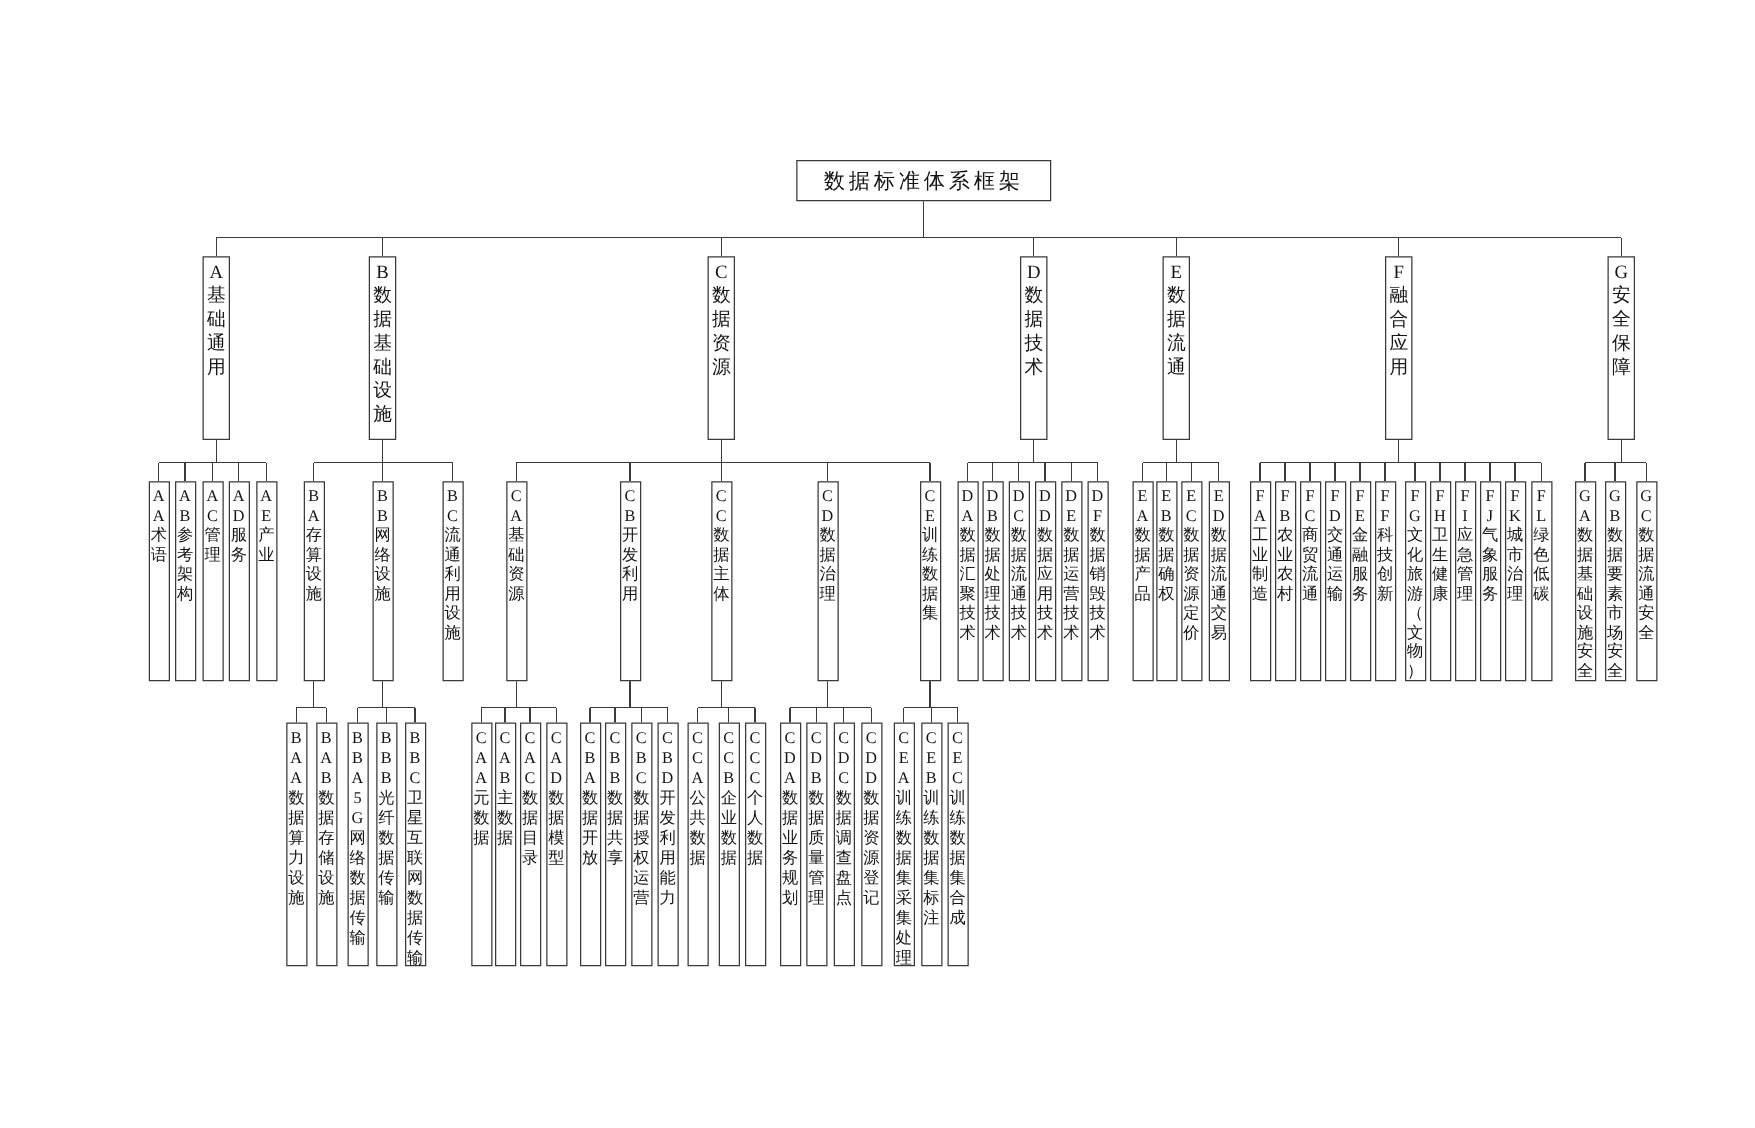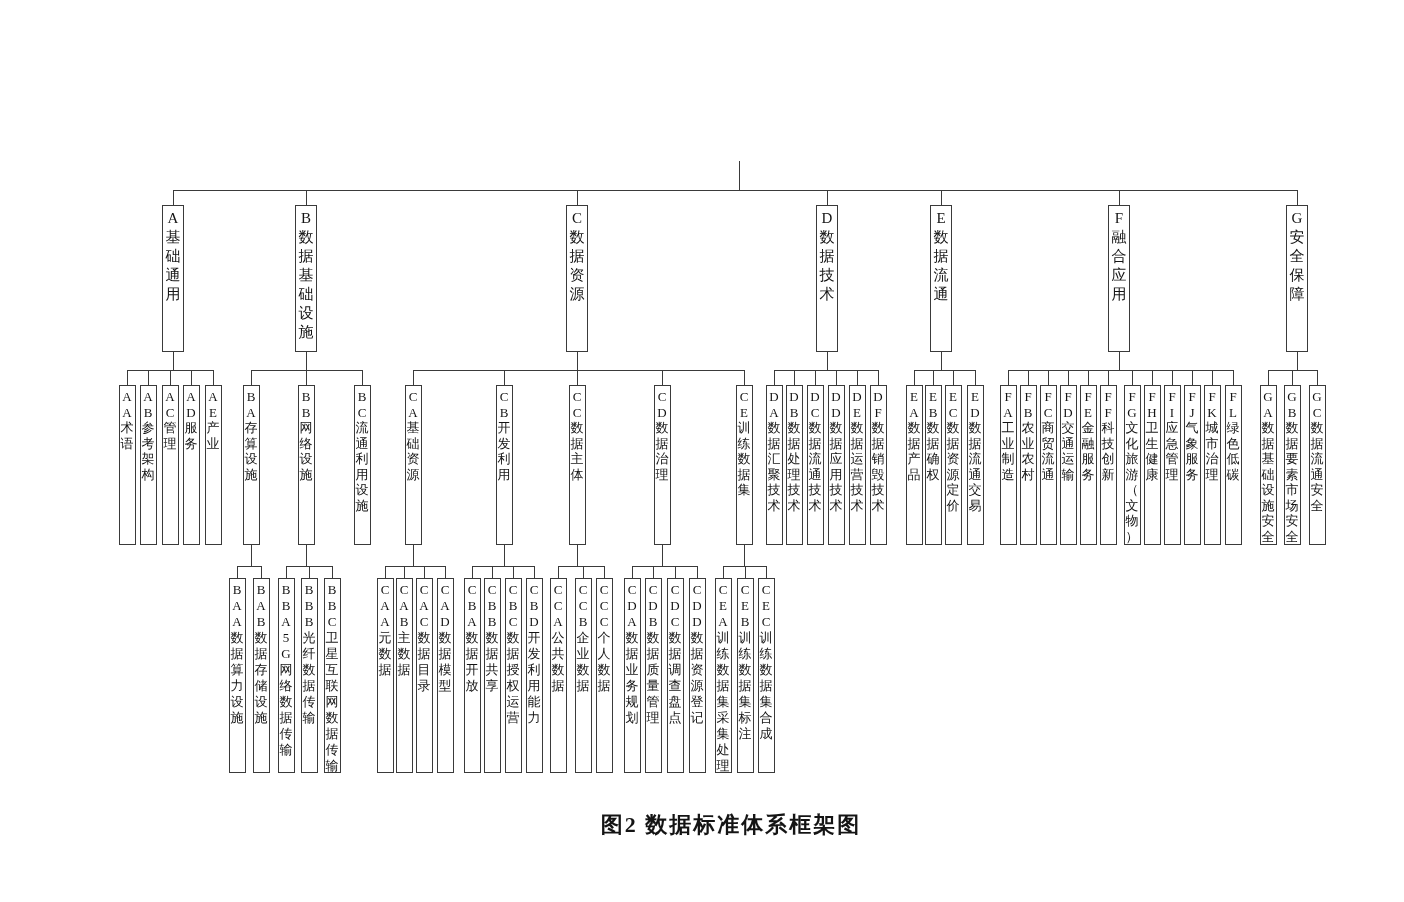--- a/index.html
+++ b/index.html
@@ -123,20 +123,23 @@
       <line x1="1212" y1="370" x2="1212" y2="385" stroke="#3a3a3a" stroke-width="1" shape-rendering="crispEdges"></line>
       <line x1="1233" y1="370" x2="1233" y2="385" stroke="#3a3a3a" stroke-width="1" shape-rendering="crispEdges"></line>
       <line x1="1297" y1="190" x2="1297" y2="205" stroke="#3a3a3a" stroke-width="1" shape-rendering="crispEdges"></line>
       <line x1="1297" y1="352" x2="1297" y2="370" stroke="#3a3a3a" stroke-width="1" shape-rendering="crispEdges"></line>
       <line x1="1268" y1="370" x2="1317" y2="370" stroke="#3a3a3a" stroke-width="1" shape-rendering="crispEdges"></line>
       <line x1="1268" y1="370" x2="1268" y2="385" stroke="#3a3a3a" stroke-width="1" shape-rendering="crispEdges"></line>
       <line x1="1292" y1="370" x2="1292" y2="385" stroke="#3a3a3a" stroke-width="1" shape-rendering="crispEdges"></line>
       <line x1="1317" y1="370" x2="1317" y2="385" stroke="#3a3a3a" stroke-width="1" shape-rendering="crispEdges"></line>
     </svg>
 
+  <div id="root-box">
+    <span>数据标准体系框架</span>
+  </div>
 
   <div id="nodes">
       <div class="node" style="left: 162px; top: 205px; width: 22px; height: 147px; font-size: 15px;">
         <span style="height: 19px; line-height: 19px;">A</span>
         <span style="height: 19px; line-height: 19px;">基</span>
         <span style="height: 19px; line-height: 19px;">础</span>
         <span style="height: 19px; line-height: 19px;">通</span>
         <span style="height: 19px; line-height: 19px;">用</span>
       </div>
       <div class="node" style="left: 118.5px; top: 385px; width: 17px; height: 160px; font-size: 13px;">
@@ -750,14 +753,13 @@
         <span style="height: 15.5px; line-height: 15.5px;">C</span>
         <span style="height: 15.5px; line-height: 15.5px;">数</span>
         <span style="height: 15.5px; line-height: 15.5px;">据</span>
         <span style="height: 15.5px; line-height: 15.5px;">流</span>
         <span style="height: 15.5px; line-height: 15.5px;">通</span>
         <span style="height: 15.5px; line-height: 15.5px;">安</span>
         <span style="height: 15.5px; line-height: 15.5px;">全</span>
       </div>
     </div>
 
-  <div class="caption">图2 数据标准体系框架图</div>
 </div>
 
 </body></html>

